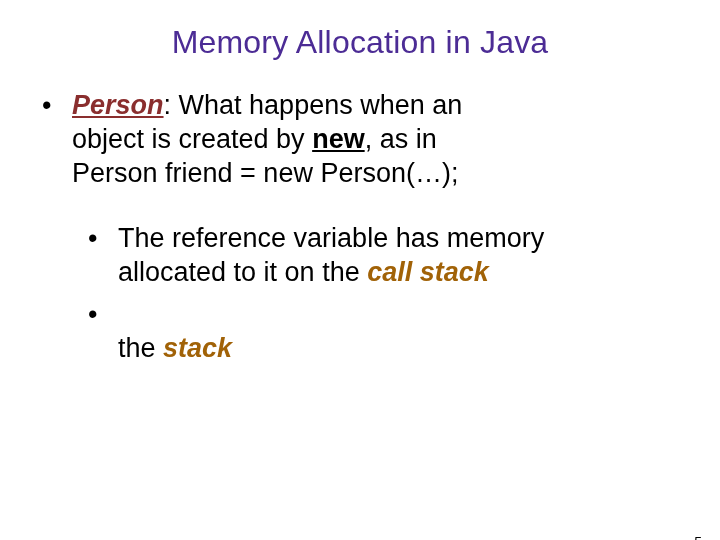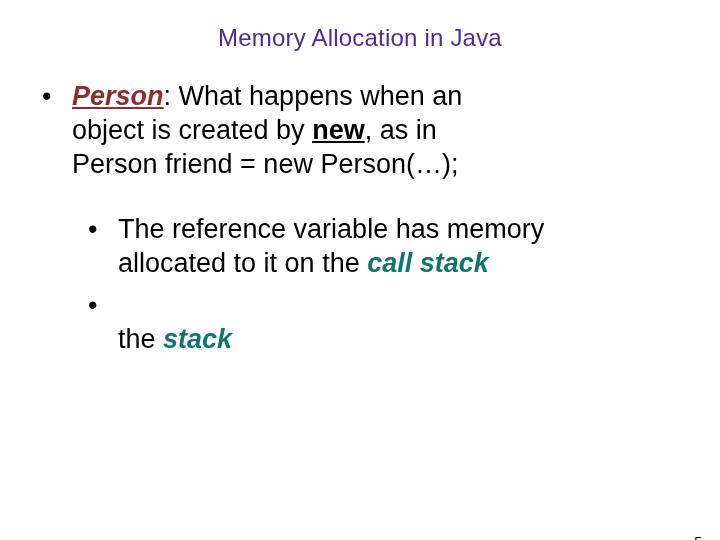--- a/index.html
+++ b/index.html
@@ -14,21 +14,21 @@
   }
   .slide {
     position: relative;
     width: 720px;
     height: 540px;
     box-sizing: border-box;
   }
   .title {
     text-align: center;
     color: #4c2c95;
-    font-size: 24px;
+    font-size: 32px;
     font-weight: 400;
     margin-top: 24px;
     margin-bottom: 28px;
     letter-spacing: 0.2px;
   }
   .body {
     font-size: 27px;
     line-height: 1.25;
   }
   ul.level1 {
@@ -74,21 +74,21 @@
     color: #8a2e2e;
     text-decoration: underline;
   }
   .new-kw {
     font-weight: 700;
     text-decoration: underline;
   }
   .callstack, .heap {
     font-style: italic;
     font-weight: 700;
-    color: #0f766e;
+    color: #a16207;
   }
   .page-num {
     position: absolute;
     right: 18px;
     bottom: 14px;
     font-size: 14px;
     color: #000;
   }
 </style>
 </head>

